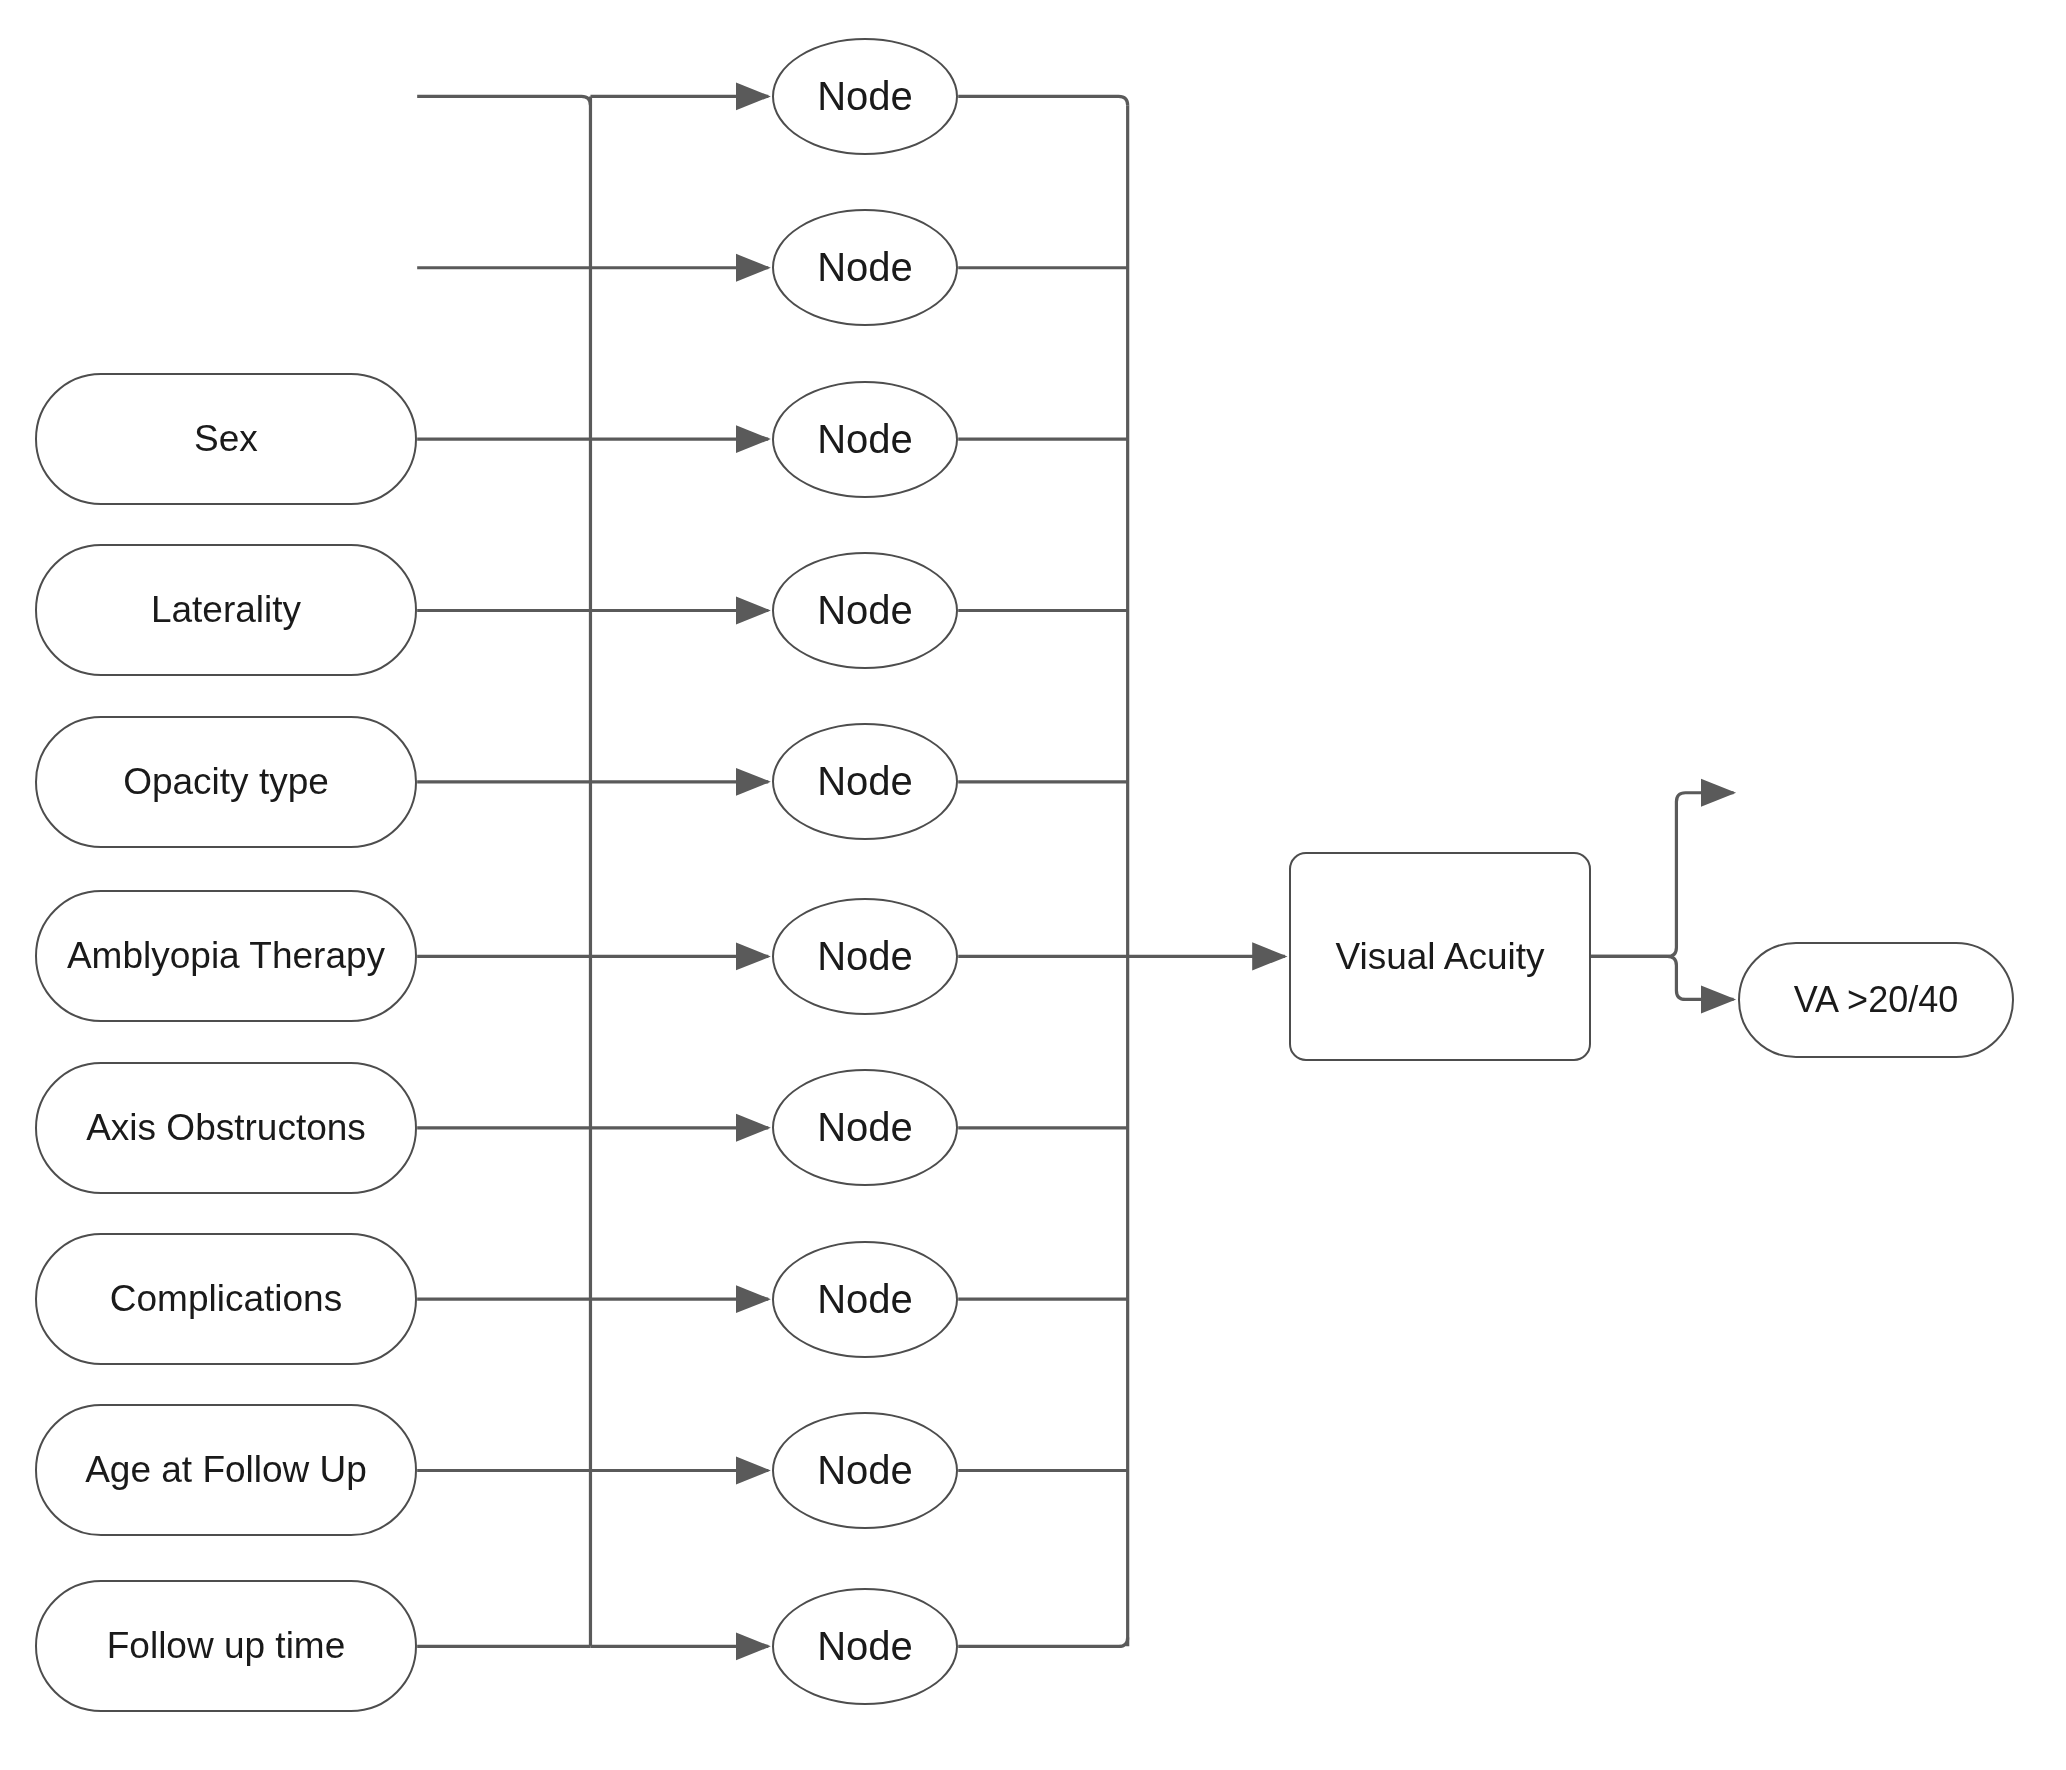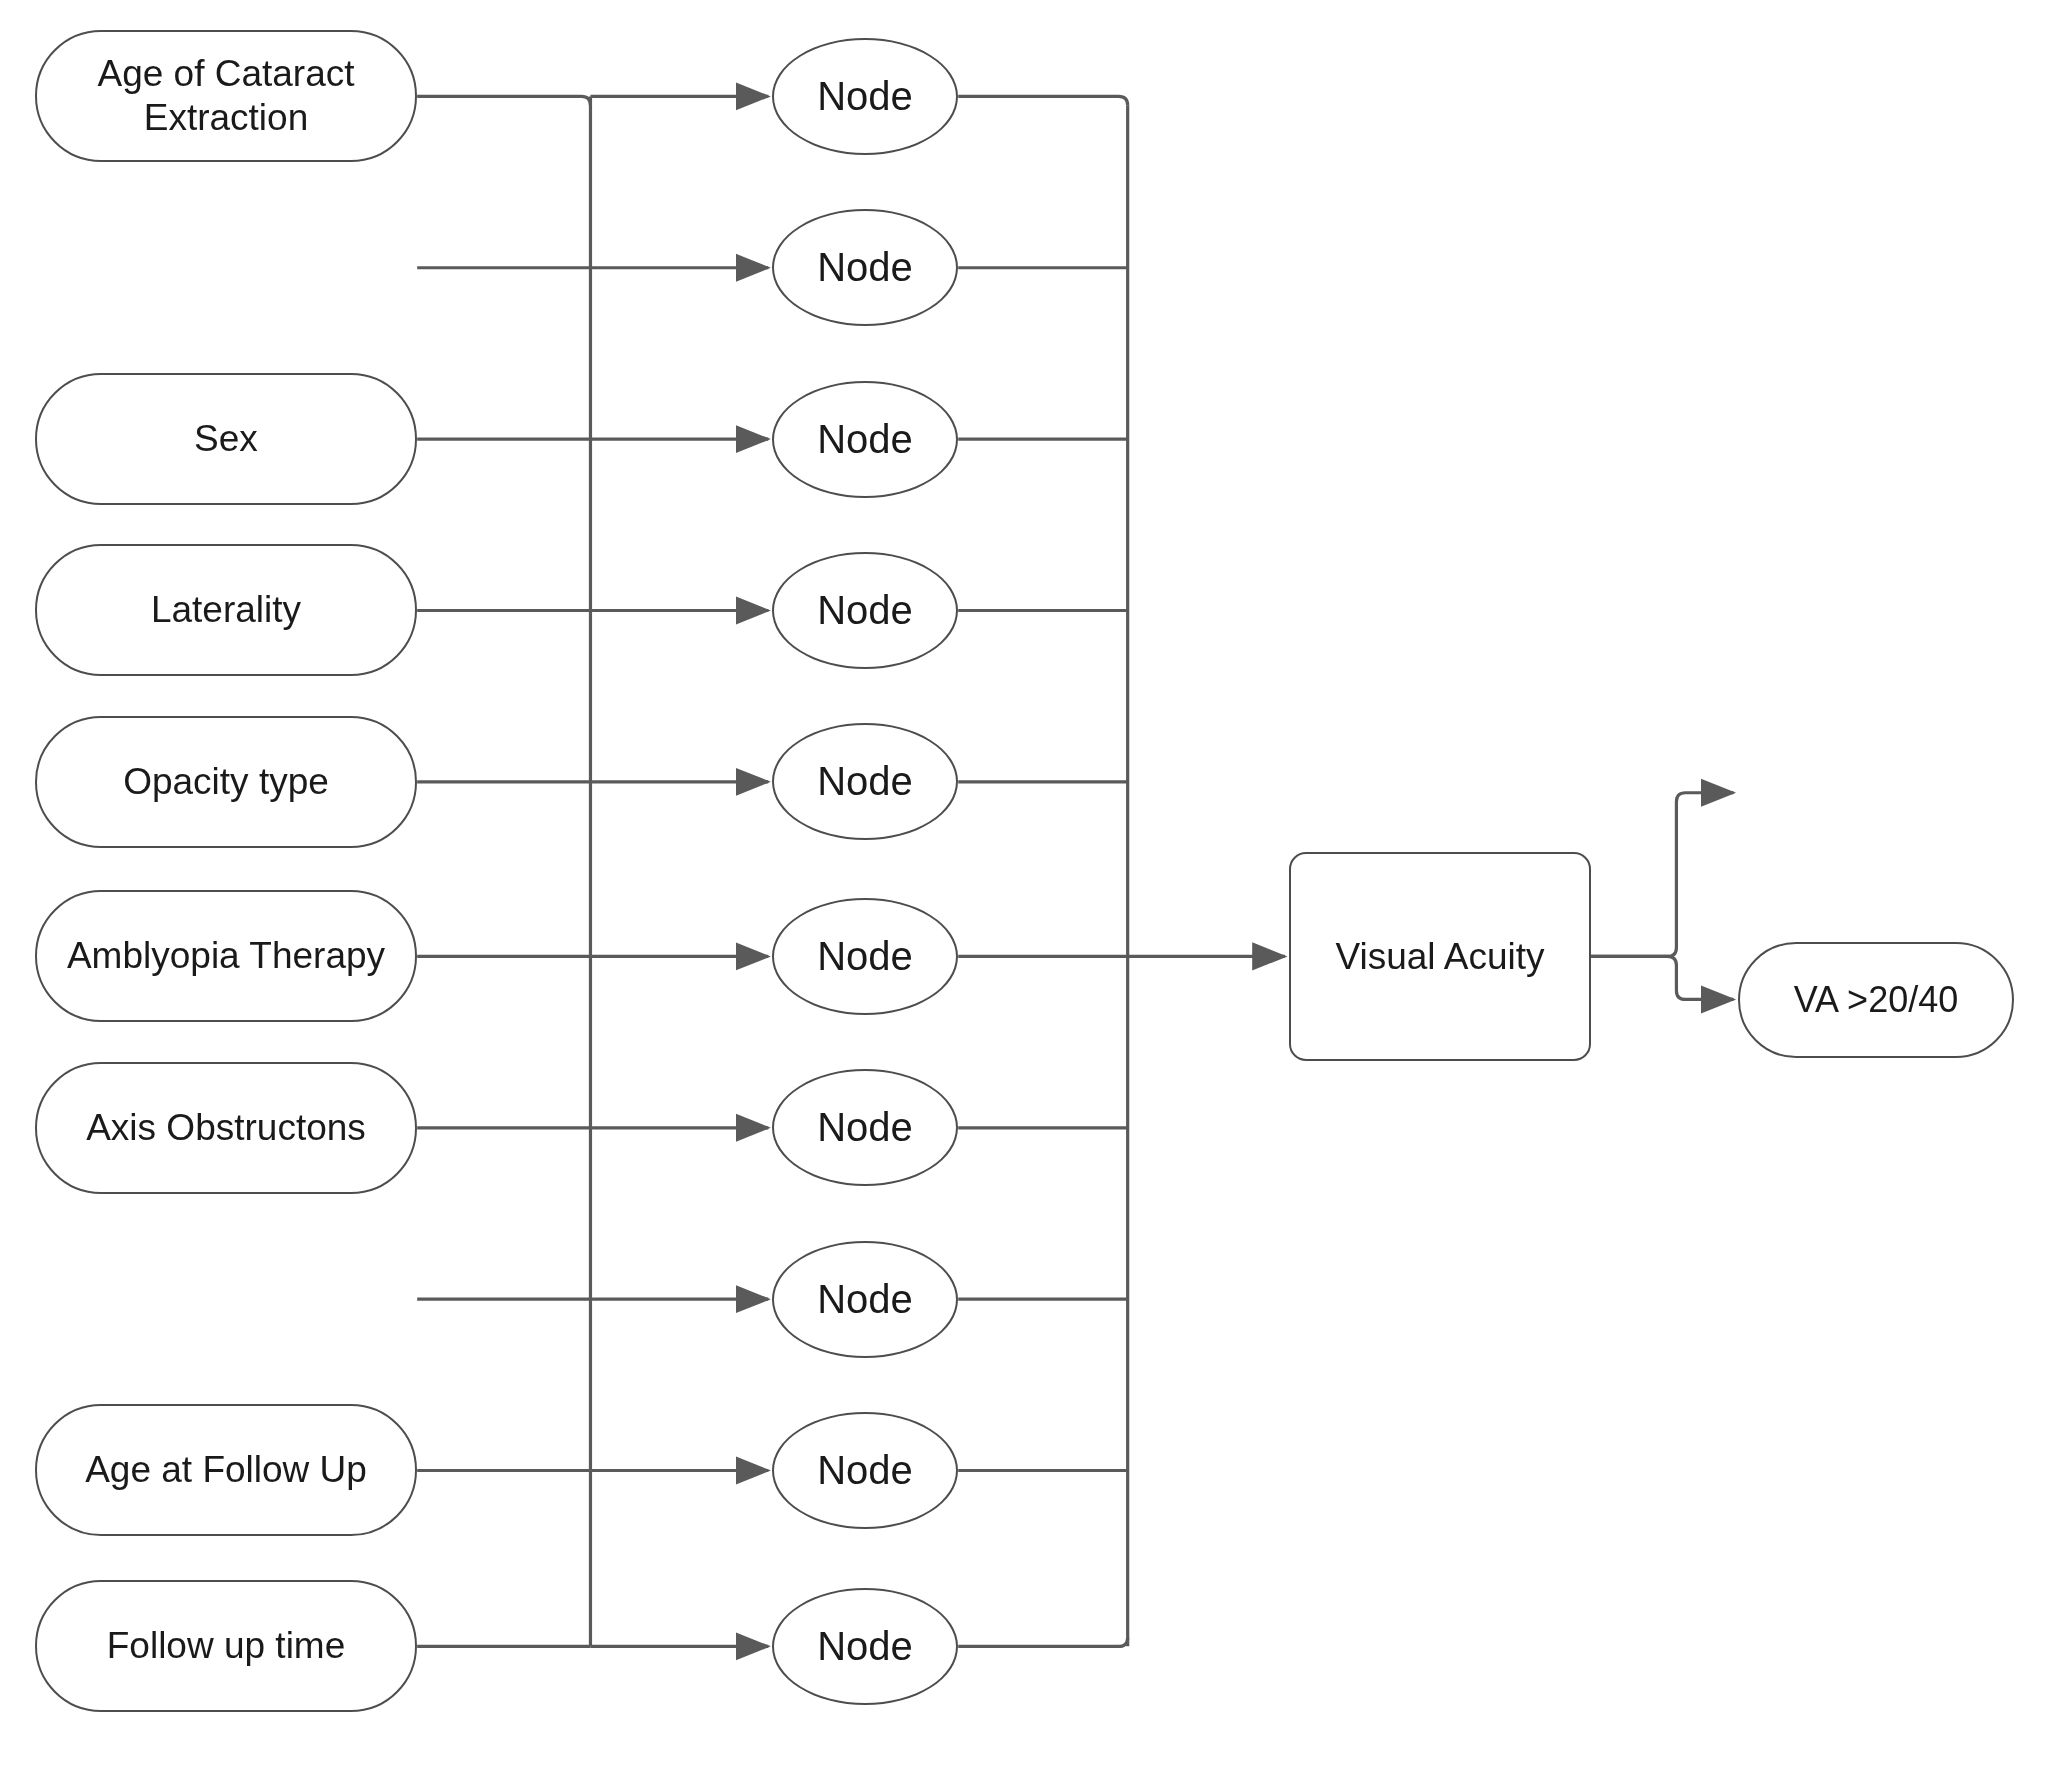--- a/index.html
+++ b/index.html
@@ -80,26 +80,20 @@
         <path d="M 1493 1757 L 1757 1757"></path>
         <path d="M 1493 2024 L 1757 2024"></path>
         <path d="M 1493 2291 L 1757 2291"></path>
         <path d="M 1493 2565 L 1743 2565 Q 1757 2565 1757 2551"></path>
         <path d="M 1757 1490 L 2002 1490" marker-end="url(#arrow)"></path>
         <path d="M 2478 1490 L 2598 1490 Q 2612 1490 2612 1476 L 2612 1249 Q 2612 1235 2626 1235 L 2701 1235" marker-end="url(#arrow)"></path>
         <path d="M 2478 1490 L 2598 1490 Q 2612 1490 2612 1504 L 2612 1543 Q 2612 1557 2626 1557 L 2701 1557" marker-end="url(#arrow)"></path>
       </g>
   </svg>
 
-  <div class="node pill pill-input" style="top:30px;">
-    <div>
-      <span class="lbl">Age of Cataract</span>
-      <span class="lbl">Extraction</span>
-    </div>
-  </div>
   <div class="node pill pill-input" style="top:373px;">
     <div>
       <span class="lbl">Sex</span>
     </div>
   </div>
   <div class="node pill pill-input" style="top:544px;">
     <div>
       <span class="lbl">Laterality</span>
     </div>
   </div>
@@ -109,20 +103,25 @@
     </div>
   </div>
   <div class="node pill pill-input" style="top:890px;">
     <div>
       <span class="lbl">Amblyopia Therapy</span>
     </div>
   </div>
   <div class="node pill pill-input" style="top:1062px;text-align:right;">
     <div>
       <span class="lbl">Axis Obstructons</span>
+    </div>
+  </div>
+  <div class="node pill pill-input" style="top:1233px;">
+    <div>
+      <span class="lbl">Complications</span>
     </div>
   </div>
   <div class="node pill pill-input" style="top:1404px;">
     <div>
       <span class="lbl">Age at Follow Up</span>
     </div>
   </div>
   <div class="node pill pill-input" style="top:1580px;">
     <div>
       <span class="lbl">Follow up time</span>

